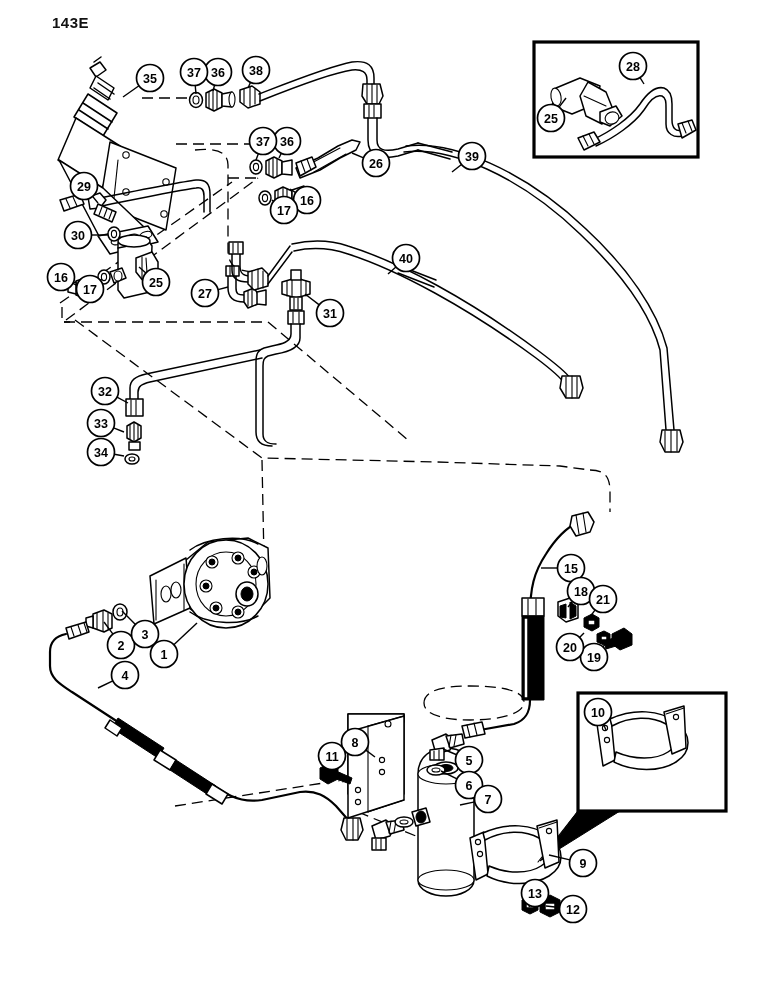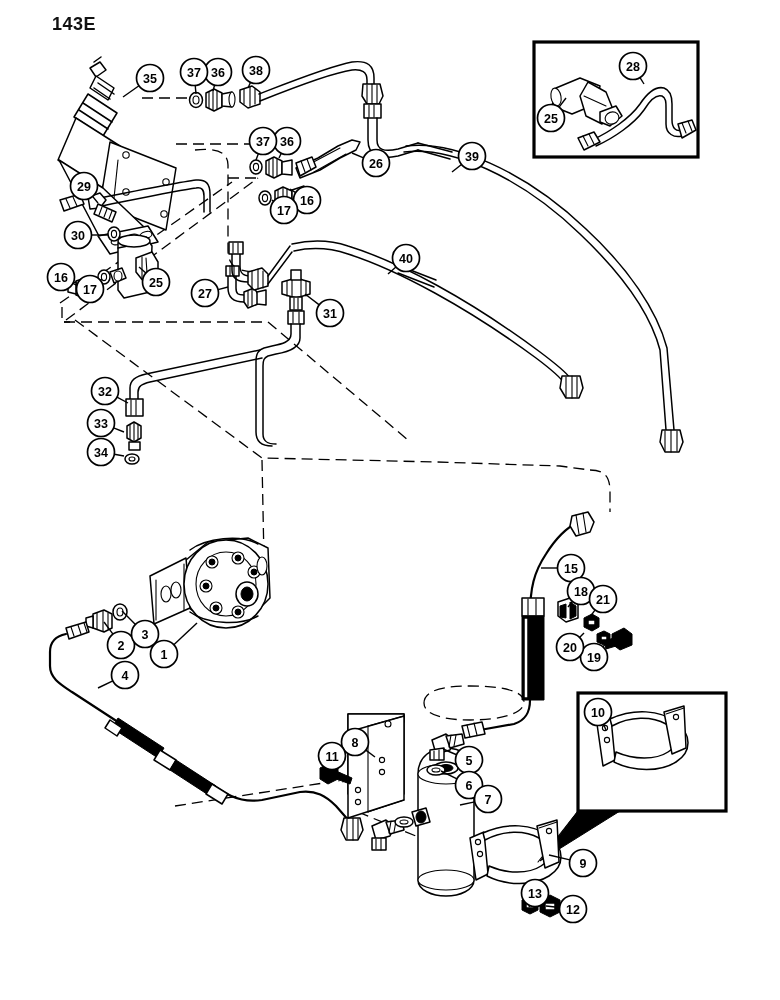--- a/index.html
+++ b/index.html
@@ -1,18 +1,18 @@
 <!DOCTYPE html>
 <html><head>
 <meta charset="utf-8">
 <style>
   html,body{margin:0;padding:0;background:#ffffff;}
   body{width:780px;height:1000px;font-family:"Liberation Sans",sans-serif;overflow:hidden;position:relative;}
   #sheet{position:relative;width:780px;height:1000px;background:#fff;}
-  #page-num{position:absolute;left:52px;top:14px;font-size:18px;font-weight:bold;letter-spacing:.5px;color:#111;font-family:"Liberation Sans",sans-serif;}
+  #page-num{position:absolute;left:52px;top:14px;font-size:15px;font-weight:bold;letter-spacing:.5px;color:#111;font-family:"Liberation Sans",sans-serif;}
   svg.art{position:absolute;left:0;top:0;width:780px;height:1000px;}
   .cn{font-family:"Liberation Sans",sans-serif;font-size:12.5px;font-weight:bold;text-anchor:middle;fill:#000;}
 </style>
 </head>
 <body>
 
 <div id="sheet">
 
   <div id="page-num">143E</div>
 

